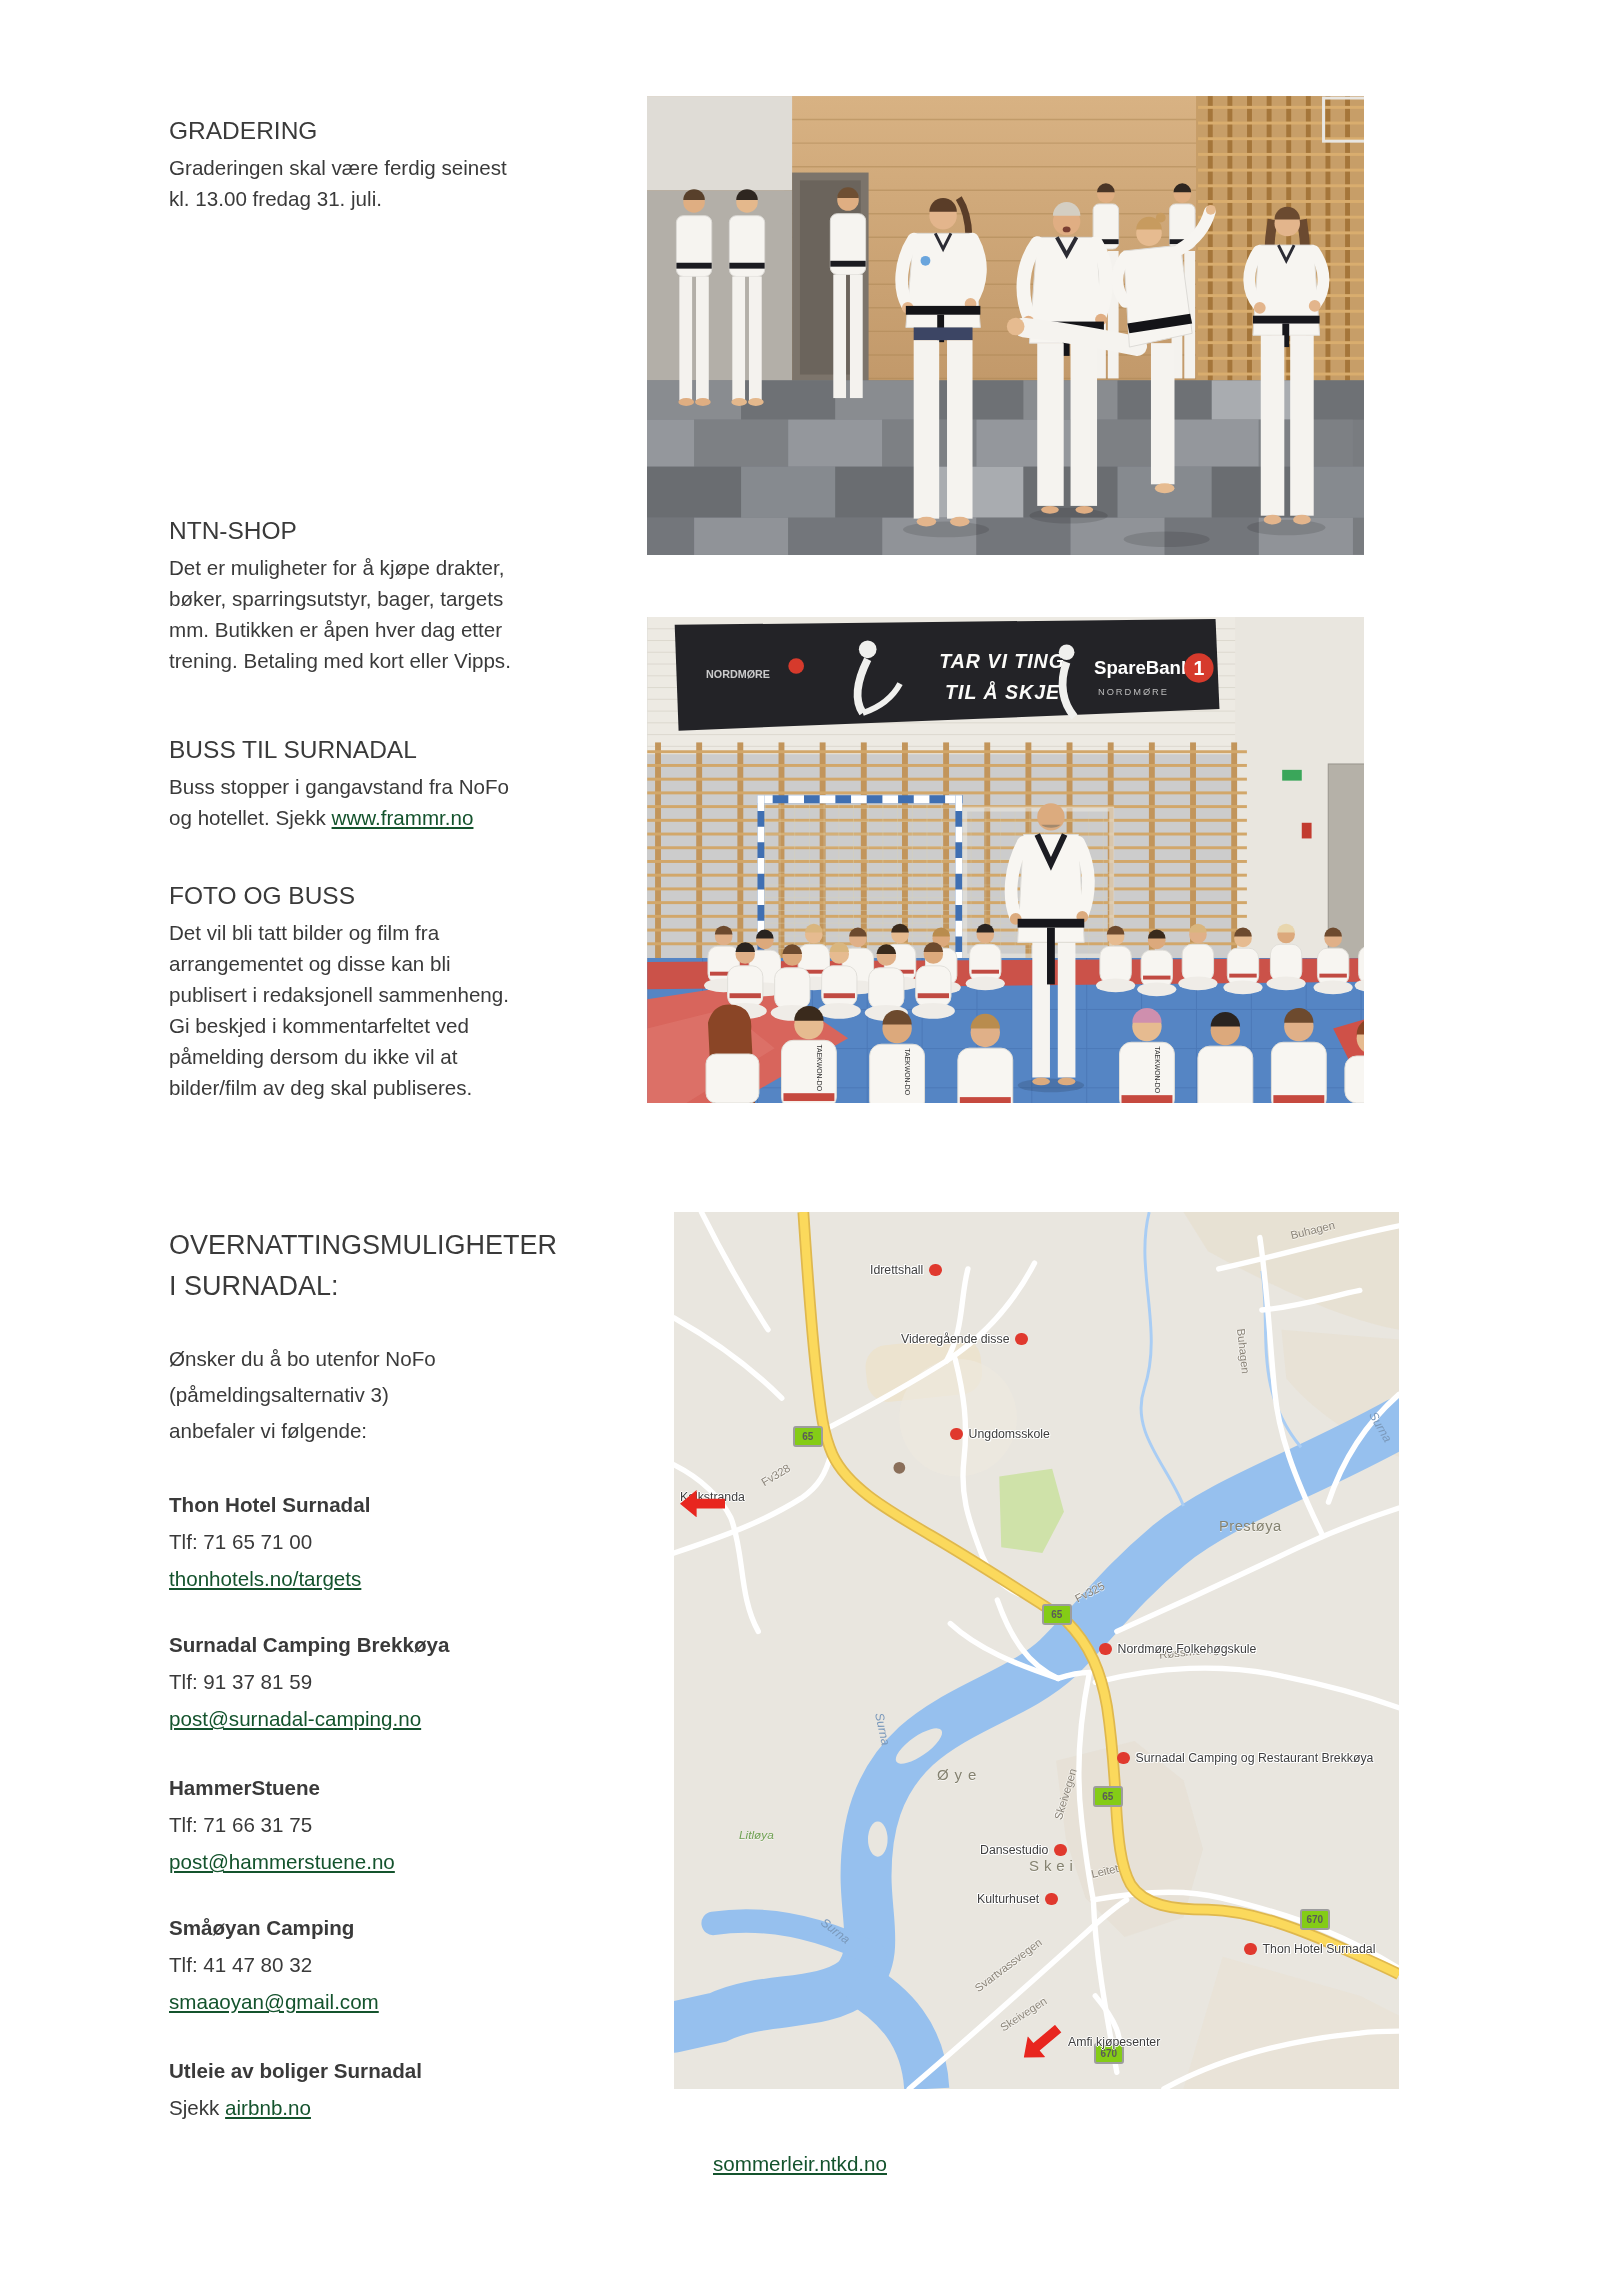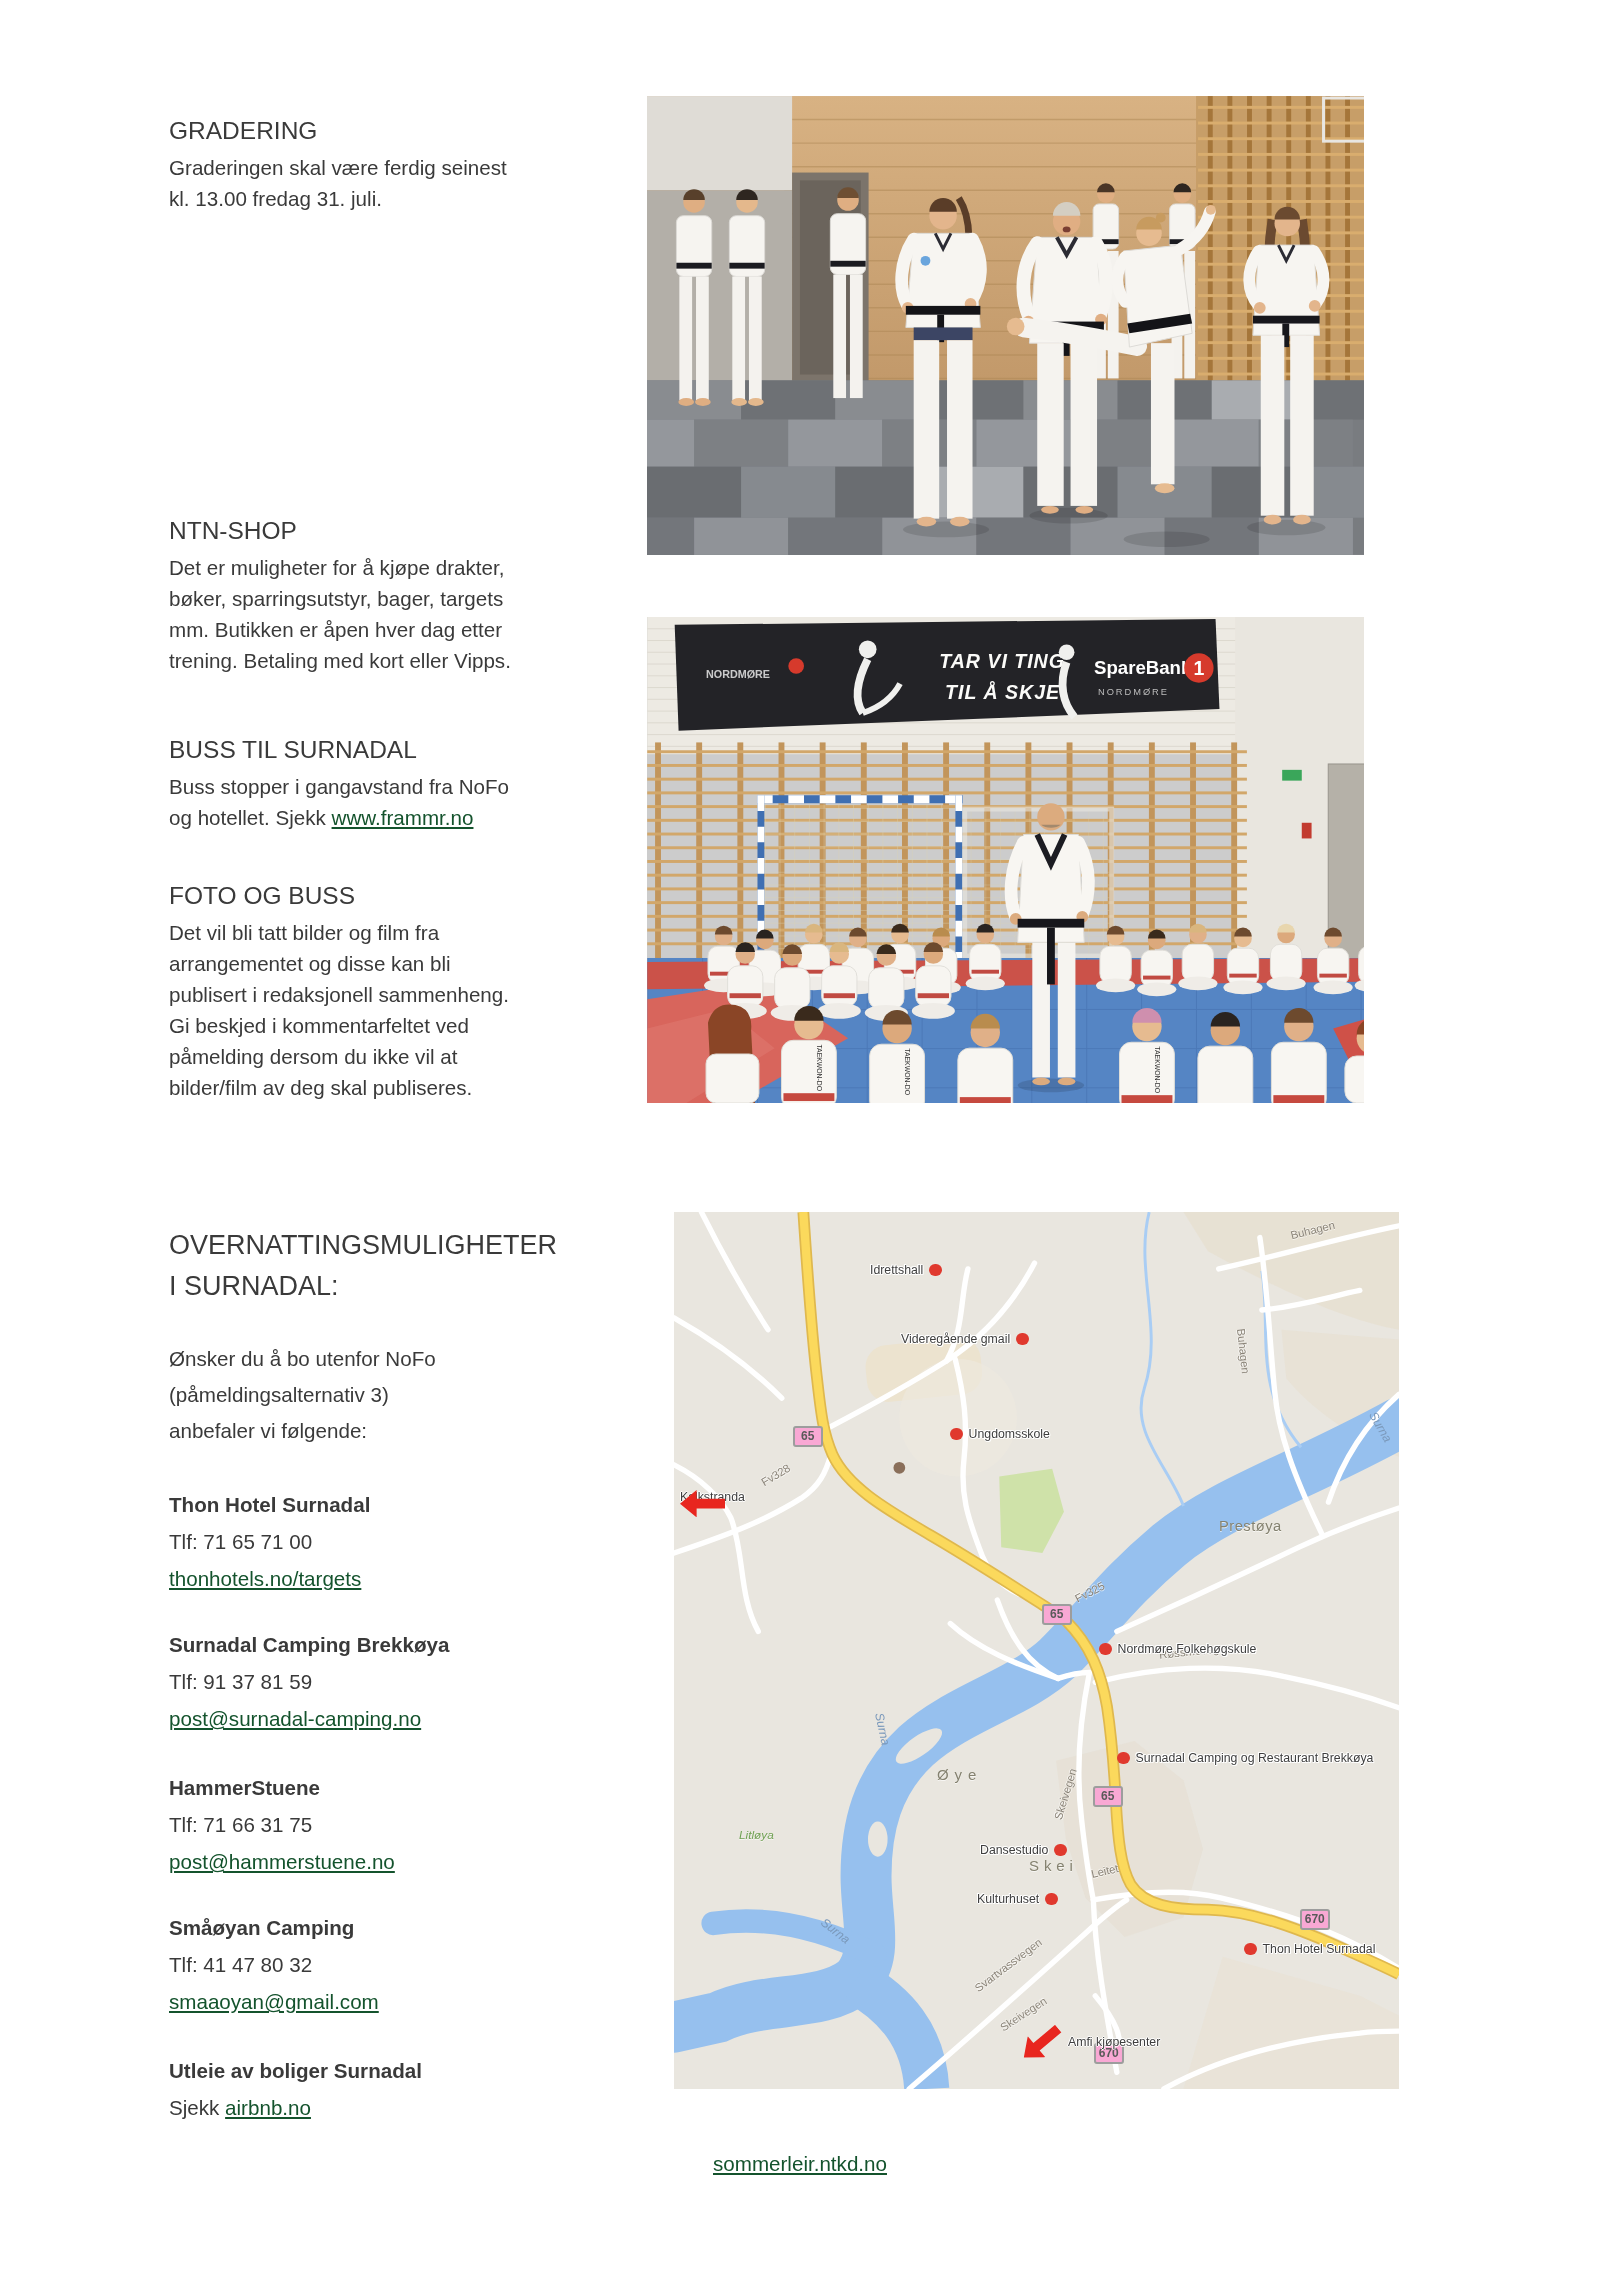--- a/index.html
+++ b/index.html
@@ -17,22 +17,22 @@
   .photo{position:absolute;left:647px;width:717px;overflow:hidden;background:#ccc}
   #photo1{top:96px;height:459px}
   #photo2{top:617px;height:486px}
   
   .map{position:absolute;left:674px;top:1212px;width:725px;height:877px;background:#e9e6df;overflow:hidden}
   .map svg{position:absolute;left:0;top:0}
   .poi{position:absolute;display:flex;align-items:center;gap:5.9px;white-space:nowrap;z-index:5}
   .poi .lb{font-size:12.3px;color:#3e3e3e;
      text-shadow:0 1px 0 #fff,0 -1px 0 #fff,1px 0 0 #fff,-1px 0 0 #fff,1px 1px 0 #fff,-1px -1px 0 #fff}
   .dot{width:12.7px;height:12.7px;border-radius:50%;background:#e0392e;flex:none}
-  .badge{position:absolute;width:25.5px;height:16.7px;background:#f9a8d4;border:2px solid #9d9d9d;border-radius:2.9px;
-     font-size:12px;font-weight:700;color:#5a5a5a;display:flex;align-items:center;justify-content:center;z-index:4}
+  .badge{position:absolute;width:25.5px;height:16.7px;background:#84cc16;border:2px solid #9d9d9d;border-radius:2.9px;
+     font-size:10px;font-weight:700;color:#5a5a5a;display:flex;align-items:center;justify-content:center;z-index:4}
   .rlabel{position:absolute;font-size:11.3px;color:#8b8478;white-space:nowrap;z-index:3;
      text-shadow:0 1px 0 #ffffffaa,0 -1px 0 #ffffffaa}
   .alabel{position:absolute;color:#84816f;white-space:nowrap;z-index:3;
      text-shadow:0 1px 0 #ffffffaa}
   .wlabel{position:absolute;font-size:12.3px;font-style:italic;color:#7b99bb;white-space:nowrap;z-index:3}
   .arrowlab{position:absolute;display:flex;align-items:center;gap:5.9px;z-index:6}
   .arrowlab .lb{font-size:12.3px;color:#3e3e3e;white-space:nowrap;
      text-shadow:0 1px 0 #fff,0 -1px 0 #fff,1px 0 0 #fff,-1px 0 0 #fff}
 </style>
 </head>
@@ -700,21 +700,21 @@
   <div class="badge" style="left:368px;top:392px">65</div>
   <div class="badge" style="left:419px;top:574px">65</div>
   <div class="badge" style="left:626px;top:697px">670</div>
   <div class="badge" style="left:420px;top:831px">670</div>
 
   <div class="poi" style="left:196px;top:51px">
     <span class="lb">Idrettshall</span>
       <span class="dot"></span>
   </div>
   <div class="poi" style="left:227px;top:120px">
-    <span class="lb">Videregående gmail</span>
+    <span class="lb">Videregående disse</span>
       <span class="dot"></span>
   </div>
   <div class="poi" style="left:276px;top:215px">
     <span class="dot"></span>
       <span class="lb">Ungdomsskole</span>
   </div>
   <div class="poi" style="left:443px;top:539px">
     <span class="dot"></span>
       <span class="lb">Surnadal Camping og Restaurant Brekkøya</span>
   </div>

